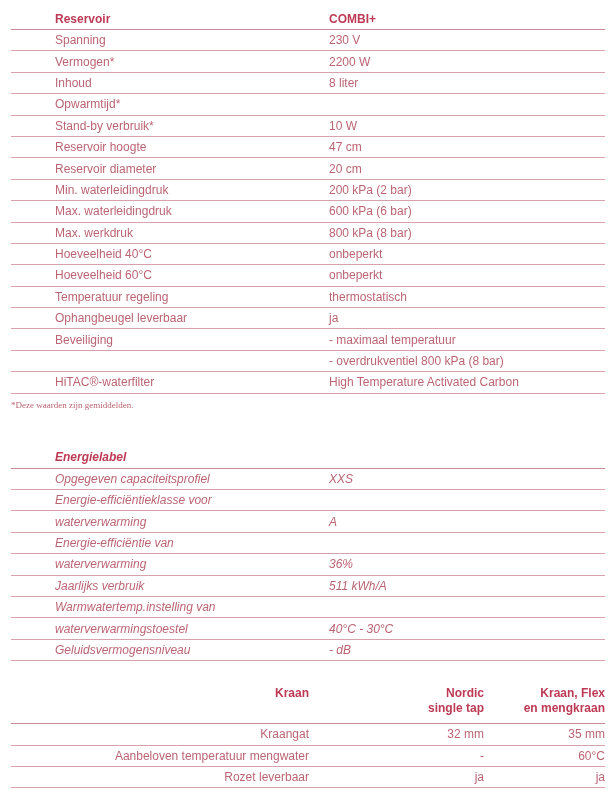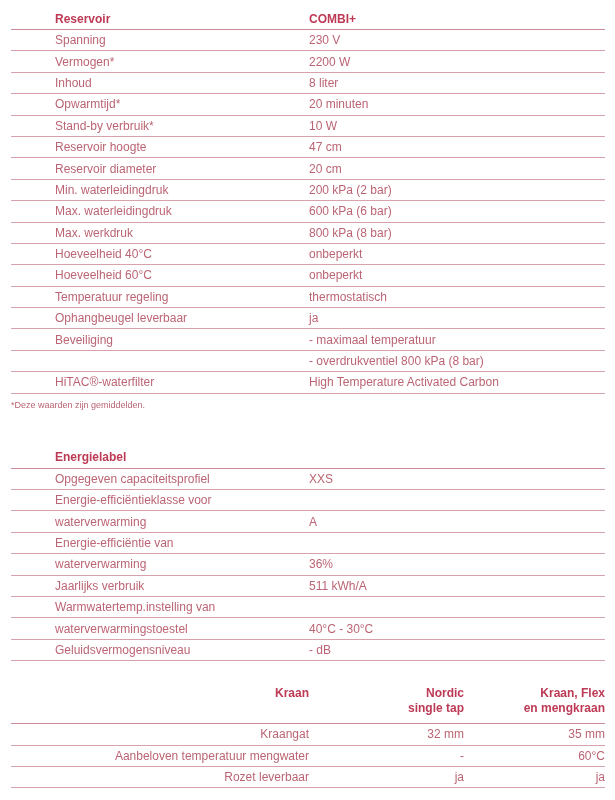--- a/index.html
+++ b/index.html
@@ -21,38 +21,39 @@
   }
   .spec-table{width:594px;}
   .row{
     display:flex;align-items:center;
     height:21.4px;box-sizing:border-box;
     border-bottom:1px solid var(--c-line);
     font-size:12px;color:var(--c-body);
     line-height:14px;
   }
   .row .c1{flex:0 0 254px;width:254px;padding-left:44px;}
-  .row .c2{flex:1 1 auto;}
+  .row .c2{flex:1 1 auto;margin-left:20px;}
   .thead{
     font-weight:bold;color:var(--c-header);
     border-bottom:1.5px solid var(--c-headline);
     height:22px;
   }
   .kraan .c2{flex:0 0 155px;width:155px;}
   .kraan .c3{flex:1 1 auto;}
   .kraan-head{
     height:auto;align-items:flex-start;
     padding:3px 0 7px 0;
   }
   .kraan-head .cell{white-space:pre-line;line-height:15px;}
   .footnote{
     margin-top:6px;font-size:9px;line-height:11px;
     color:var(--c-body);
-  }
-  .gap-energie{margin-top:36px;}
+    font-family:Liberation Serif, serif;
+  }
+  .gap-energie{margin-top:36px;font-style:italic;}
   .gap-kraan{margin-top:22px;text-align:right;}
 </style>
 </head>
 <body>
 
 <div class="sheet">
 
   <div class="spec-table">
     <div class="row thead">
       <div class="c1">Reservoir</div>
@@ -66,21 +67,20 @@
       <div class="row">
         <div class="c1">Vermogen*</div>
         <div class="c2">2200 W</div>
       </div>
       <div class="row">
         <div class="c1">Inhoud</div>
         <div class="c2">8 liter</div>
       </div>
       <div class="row">
         <div class="c1">Opwarmtijd*</div>
-        <div class="c2">20 minuten</div>
       </div>
       <div class="row">
         <div class="c1">Stand-by verbruik*</div>
         <div class="c2">10 W</div>
       </div>
       <div class="row">
         <div class="c1">Reservoir hoogte</div>
         <div class="c2">47 cm</div>
       </div>
       <div class="row">

